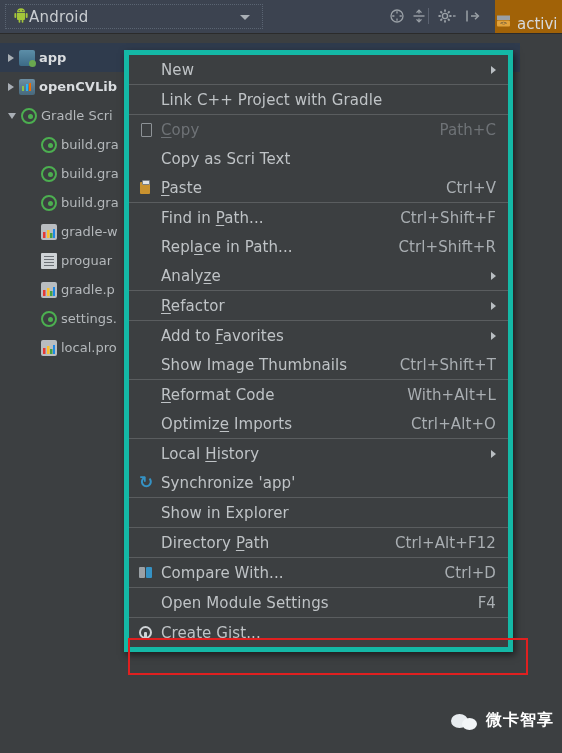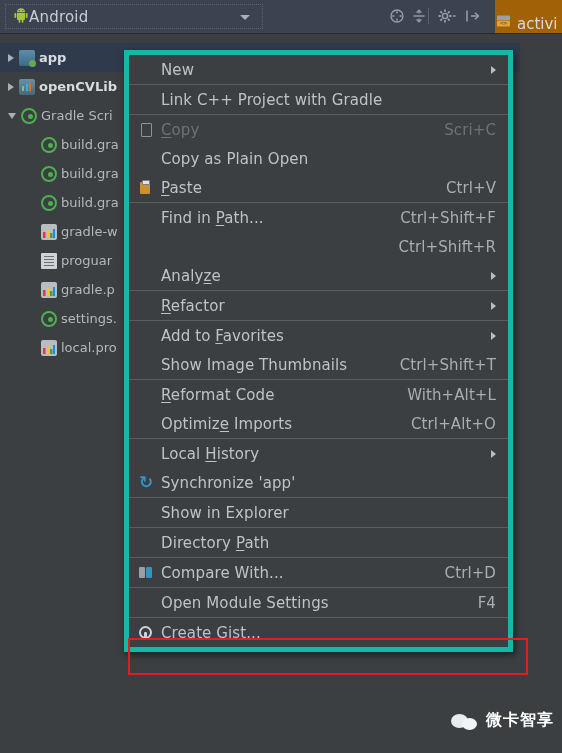--- a/index.html
+++ b/index.html
@@ -264,39 +264,40 @@
     </div>
     <div class="sep"></div>
     <div class="mi">
       <span class="mi-ico "></span>
       <span class="mi-text">Link C++ Project with Gradle</span>
     </div>
     <div class="sep"></div>
     <div class="mi disabled">
       <span class="mi-ico i-copy"></span>
       <span class="mi-text"><span class="u">C</span>opy</span>
-      <span class="mi-key">Scri+C</span>
-    </div>
-    <div class="mi">
-      <span class="mi-ico "></span>
-      <span class="mi-text">Copy as Plain Open</span>
+      <span class="mi-key">Path+C</span>
+    </div>
+    <div class="mi">
+      <span class="mi-ico "></span>
+      <span class="mi-text">Copy as Scri Text</span>
     </div>
     <div class="mi">
       <span class="mi-ico i-paste"></span>
       <span class="mi-text"><span class="u">P</span>aste</span>
       <span class="mi-key">Ctrl+V</span>
     </div>
     <div class="sep"></div>
     <div class="mi">
       <span class="mi-ico "></span>
       <span class="mi-text">Find in <span class="u">P</span>ath...</span>
       <span class="mi-key">Ctrl+Shift+F</span>
     </div>
     <div class="mi">
       <span class="mi-ico "></span>
+      <span class="mi-text">Repl<span class="u">a</span>ce in Path...</span>
       <span class="mi-key">Ctrl+Shift+R</span>
     </div>
     <div class="mi">
       <span class="mi-ico "></span>
       <span class="mi-text">Analy<span class="u">z</span>e</span>
       <span class="mi-arrow"></span>
     </div>
     <div class="sep"></div>
     <div class="mi">
       <span class="mi-ico "></span>
@@ -337,20 +338,21 @@
     </div>
     <div class="sep"></div>
     <div class="mi">
       <span class="mi-ico "></span>
       <span class="mi-text">Show in Explorer</span>
     </div>
     <div class="sep"></div>
     <div class="mi">
       <span class="mi-ico "></span>
       <span class="mi-text">Directory <span class="u">P</span>ath</span>
+      <span class="mi-key">Ctrl+Alt+F12</span>
     </div>
     <div class="sep"></div>
     <div class="mi">
       <span class="mi-ico i-compare"></span>
       <span class="mi-text">Compare With...</span>
       <span class="mi-key">Ctrl+D</span>
     </div>
     <div class="sep"></div>
     <div class="mi">
       <span class="mi-ico "></span>

